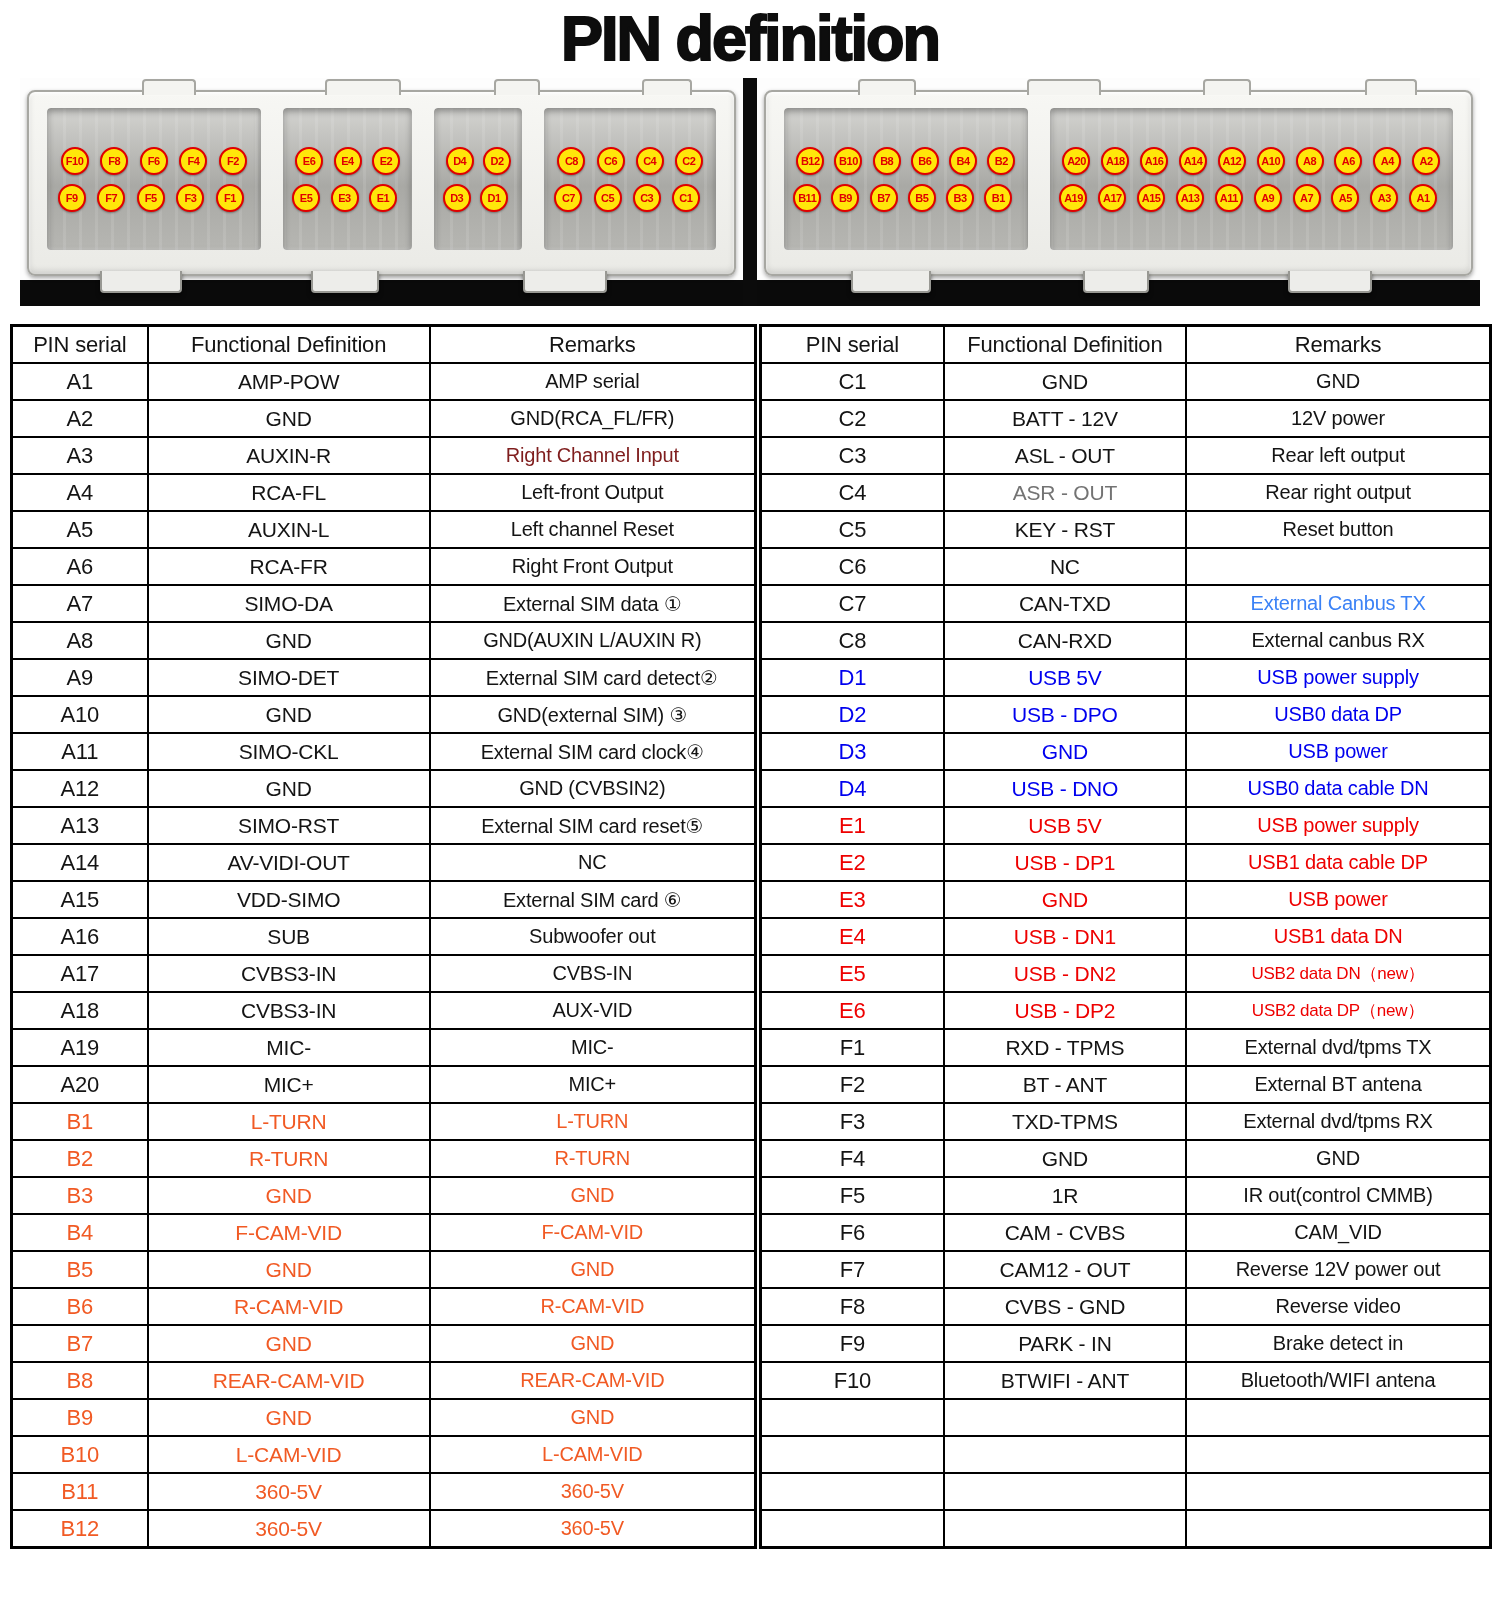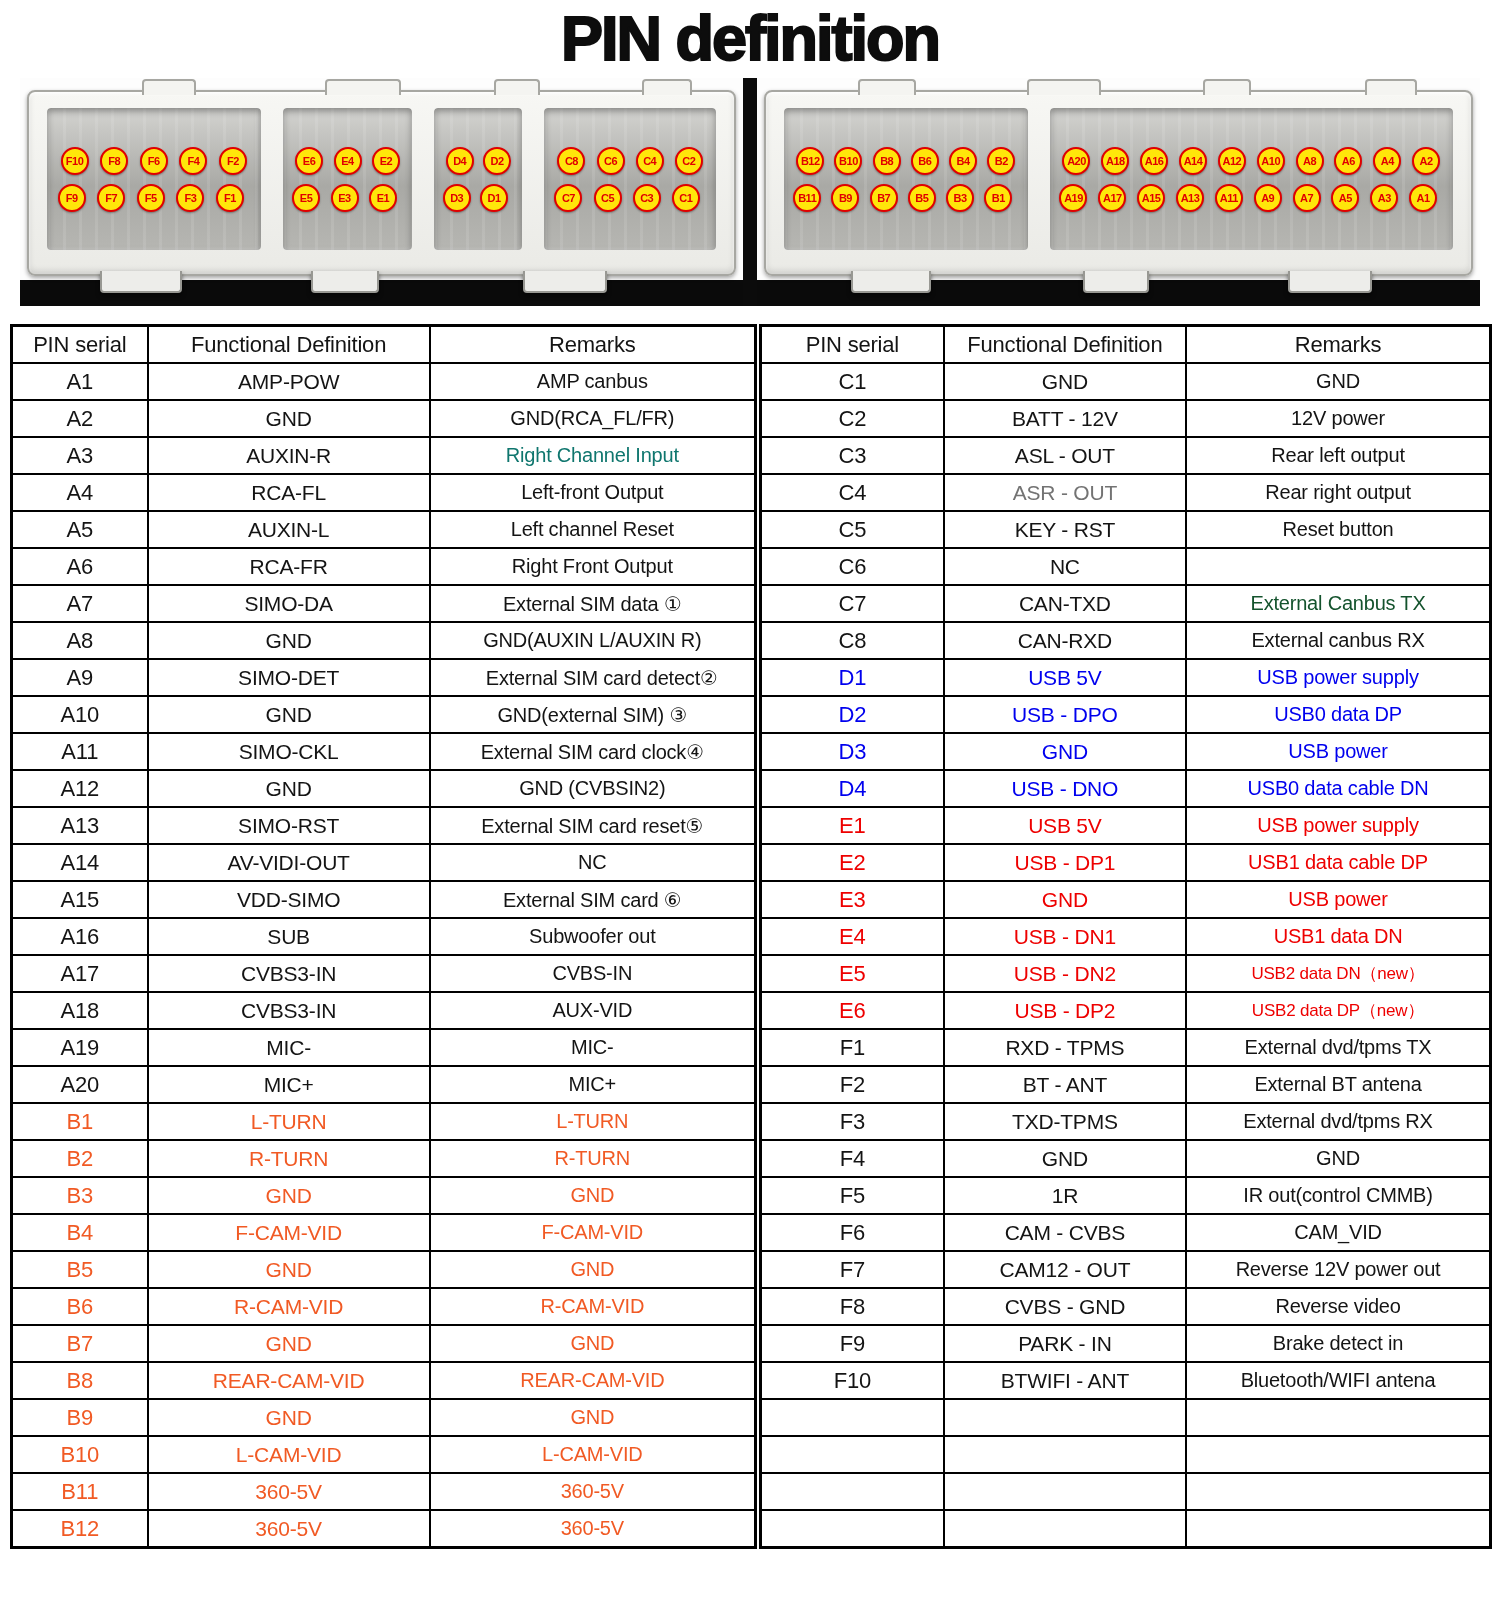--- a/index.html
+++ b/index.html
@@ -202,31 +202,31 @@
         </colgroup>
       <tbody>
           <tr>
             <th>PIN serial</th>
             <th>Functional Definition</th>
             <th>Remarks</th>
           </tr>
           <tr>
             <td class="c-pin" style="color: rgb(20, 20, 20);">A1</td>
             <td class="c-func" style="color: rgb(20, 20, 20);">AMP-POW</td>
-            <td class="c-remark" style="color: rgb(20, 20, 20);">AMP canbus</td>
+            <td class="c-remark" style="color: rgb(20, 20, 20);">AMP serial</td>
           </tr>
           <tr>
             <td class="c-pin" style="color: rgb(20, 20, 20);">A2</td>
             <td class="c-func" style="color: rgb(20, 20, 20);">GND</td>
             <td class="c-remark" style="color: rgb(20, 20, 20);">GND(RCA_FL/FR)</td>
           </tr>
           <tr>
             <td class="c-pin" style="color: rgb(20, 20, 20);">A3</td>
             <td class="c-func" style="color: rgb(20, 20, 20);">AUXIN-R</td>
-            <td class="c-remark" style="color: #0f766e;">Right Channel Input</td>
+            <td class="c-remark" style="color: #7f1d1d;">Right Channel Input</td>
           </tr>
           <tr>
             <td class="c-pin" style="color: rgb(20, 20, 20);">A4</td>
             <td class="c-func" style="color: rgb(20, 20, 20);">RCA-FL</td>
             <td class="c-remark" style="color: rgb(20, 20, 20);">Left-front Output</td>
           </tr>
           <tr>
             <td class="c-pin" style="color: rgb(20, 20, 20);">A5</td>
             <td class="c-func" style="color: rgb(20, 20, 20);">AUXIN-L</td>
             <td class="c-remark" style="color: rgb(20, 20, 20);">Left channel Reset</td>
@@ -406,21 +406,21 @@
             <td class="c-remark" style="color: rgb(20, 20, 20);">Reset button</td>
           </tr>
           <tr>
             <td class="c-pin" style="color: rgb(20, 20, 20);">C6</td>
             <td class="c-func" style="color: rgb(20, 20, 20);">NC</td>
             <td class="c-remark" style="color: rgb(20, 20, 20);"></td>
           </tr>
           <tr>
             <td class="c-pin" style="color: rgb(20, 20, 20);">C7</td>
             <td class="c-func" style="color: rgb(20, 20, 20);">CAN-TXD</td>
-            <td class="c-remark" style="color: #14532d; margin-left: 8px;">External Canbus TX</td>
+            <td class="c-remark" style="color: #3b82f6; margin-left: 8px;">External Canbus TX</td>
           </tr>
           <tr>
             <td class="c-pin" style="color: rgb(20, 20, 20);">C8</td>
             <td class="c-func" style="color: rgb(20, 20, 20);">CAN-RXD</td>
             <td class="c-remark" style="color: rgb(20, 20, 20);">External canbus RX</td>
           </tr>
           <tr>
             <td class="c-pin" style="color: rgb(0, 0, 238);">D1</td>
             <td class="c-func" style="color: rgb(0, 0, 238);">USB 5V</td>
             <td class="c-remark" style="color: rgb(0, 0, 238);">USB power supply</td>

